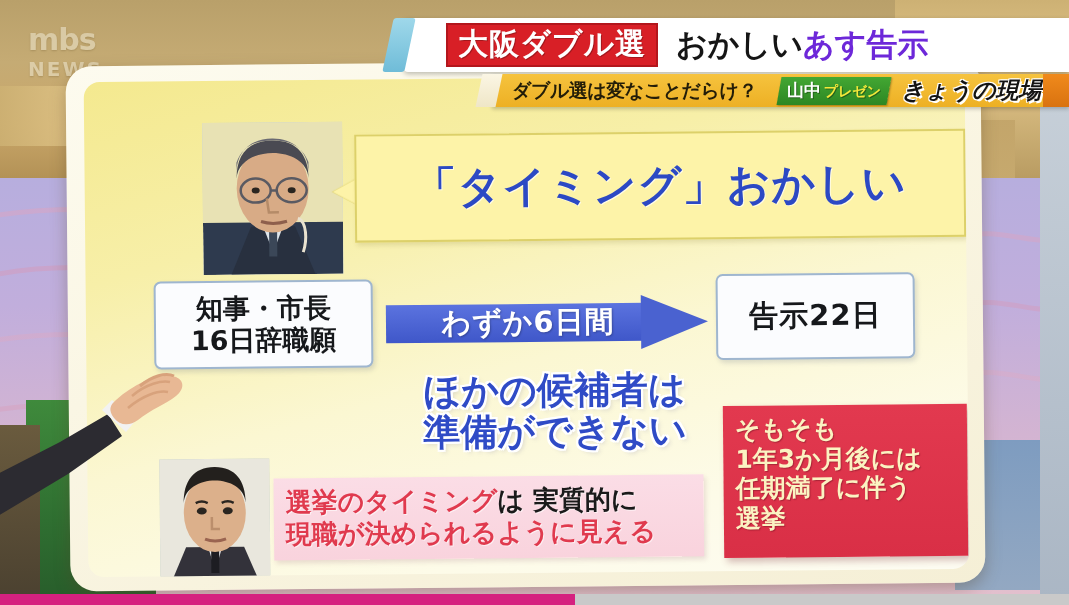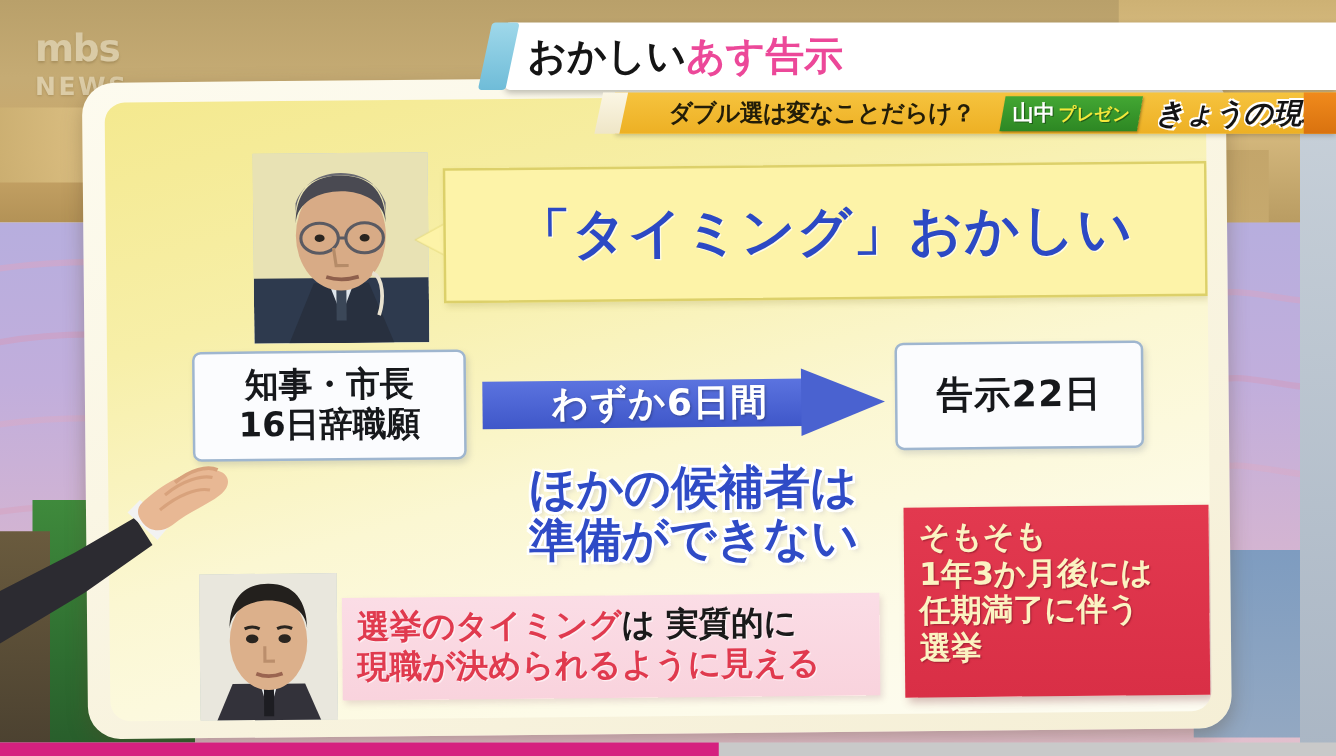--- a/index.html
+++ b/index.html
@@ -80,36 +80,36 @@
     margin-left:42px;background:#d81f26;color:#fff;
     font-size:30px;font-weight:900;letter-spacing:1px;
     padding:3px 10px 5px 10px;border:2px solid #b3161c;
     line-height:1.05;
     text-shadow:1px 1px 0 rgba(0,0,0,.25);
   }
   .banner-rest{
     margin-left:18px;font-size:31px;font-weight:900;color:#151515;
     letter-spacing:0px;white-space:nowrap;
   }
-  .banner-rest .hl{color:#ec4899;}
+  .banner-rest .hl{color:#6d28d9;}
 
   
   .subbar{
     position:absolute;left:492px;top:74px;width:577px;height:33px;
     background:linear-gradient(180deg,#f6c33e,#edb024);
     display:flex;align-items:center;
     box-shadow:0 2px 4px rgba(0,0,0,.22);
   }
   .subbar::before{
     content:"";position:absolute;left:-13px;top:0;width:20px;height:33px;
     background:linear-gradient(180deg,#fbf6e4,#efe6c7);
     transform:skewX(-12deg);
   }
   .subbar-text{
-    margin-left:43px;font-size:19px;font-weight:900;color:#231d08;
+    margin-left:20px;font-size:19px;font-weight:900;color:#231d08;
     white-space:nowrap;letter-spacing:-.5px;
   }
   .pill-green{
     margin-left:22px;padding:2px 8px 3px 8px;
     background:linear-gradient(180deg,#43a733,#2d8723);
     transform:skewX(-10deg);
     display:flex;align-items:baseline;gap:3px;
     box-shadow:1px 1px 2px rgba(0,0,0,.3);
   }
   .pill-green .g1{font-size:17px;font-weight:900;color:#fff;
@@ -378,20 +378,21 @@
   <svg class="arm" viewBox="0 0 200 235">
     <path d="M-10 130 L0 108 L70 72 L118 44 L132 66 L78 104 L8 146 Z" fill="#2c2b31"></path>
     <path d="M112 40 L136 62 L146 50 L122 30 Z" fill="#f2f2f2"></path>
     <path d="M126 30 C146 12 168 4 182 6 C194 8 196 18 186 26 C176 34 160 40 148 50 C140 56 130 56 124 48 C118 40 120 35 126 30 Z" fill="#e8b894"></path>
     <path d="M150 16 C162 6 176 2 184 6" stroke="#d8a27c" stroke-width="3" fill="none"></path>
     <path d="M142 26 C156 14 172 10 180 12" stroke="#d8a27c" stroke-width="2.5" fill="none"></path>
     <path d="M138 38 C152 26 168 20 178 22" stroke="#d8a27c" stroke-width="2.5" fill="none"></path>
   </svg>
 
   <div class="banner">
+    <div class="banner-badge">大阪ダブル選</div>
     <div class="banner-rest"><span>おかしい</span><span class="hl">あす告示</span></div>
   </div>
 
   <div class="subbar">
     <div class="subbar-text">ダブル選は変なことだらけ？</div>
     <div class="pill-green">
       <span class="g1">山中</span>
       <span class="g2">プレゼン</span>
     </div>
     <div class="kyou">きょうの現場</div>

